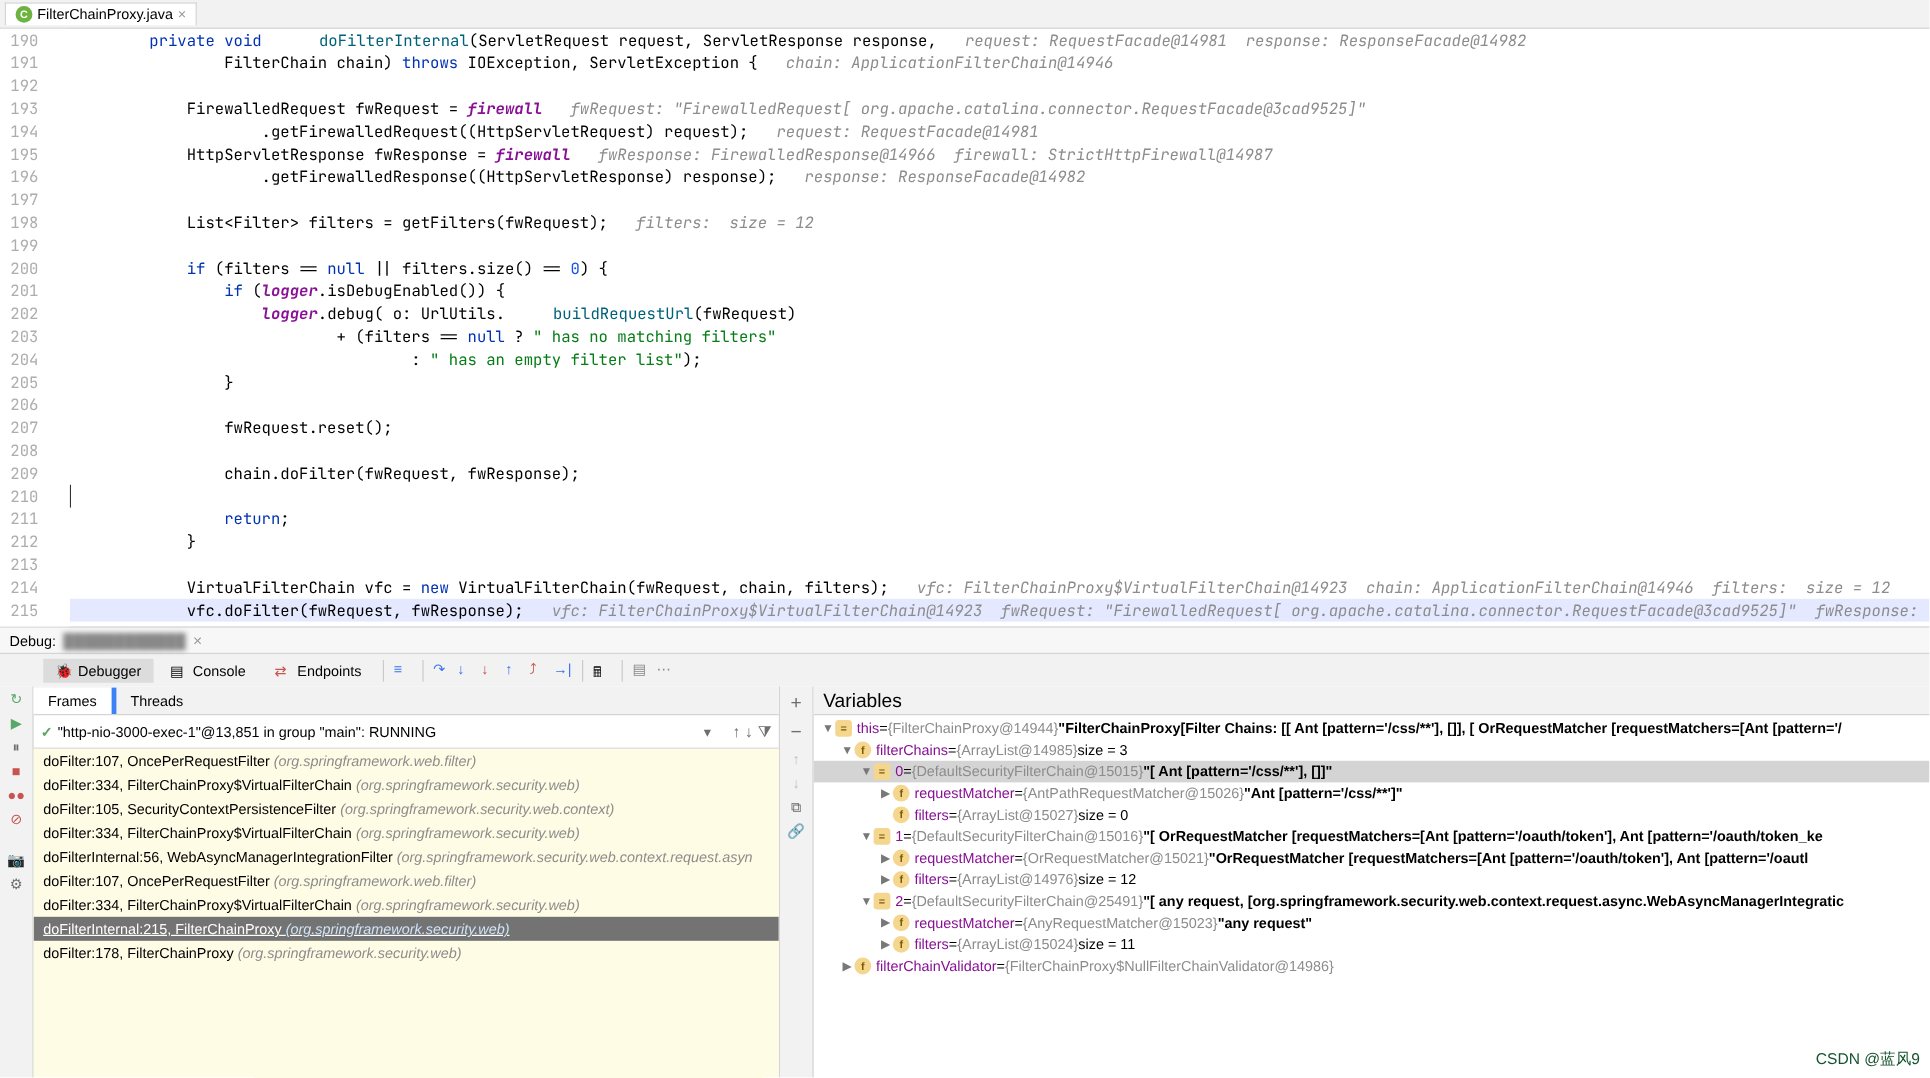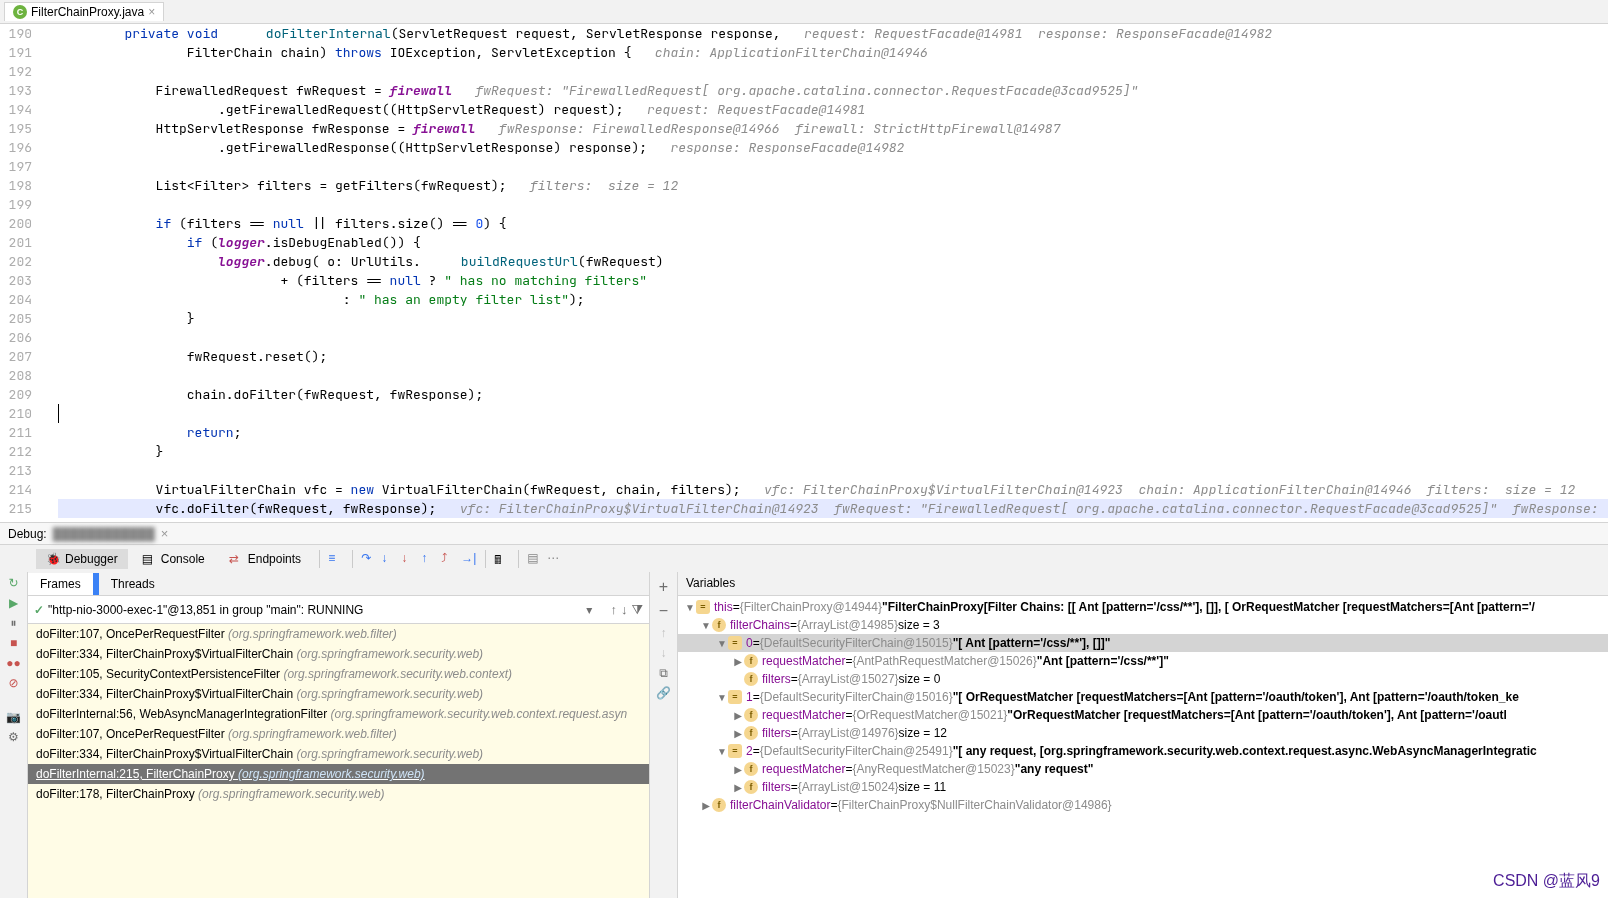--- a/index.html
+++ b/index.html
@@ -30,43 +30,43 @@
 .tool-btn.active { background: #dcdcdc; }
 .tool-icon { width: 14px; height: 14px; display: inline-block; }
 .sep { width: 1px; height: 18px; background: #cacaca; margin: 0 4px; }
 .sm-icon { width: 16px; height: 16px; display: inline-block; }
 .debug-body { display: flex; height: 326px; }
 .left-strip { width: 28px; background: #f2f2f2; border-right: 1px solid #d4d4d4; display: flex; flex-direction: column; align-items: center; padding-top: 4px; gap: 6px; }
 .frames-panel { width: 622px; display: flex; flex-direction: column; border-right: 1px solid #d4d4d4; }
 .vars-panel { flex: 1; display: flex; flex-direction: column; }
 .subtabs { height: 24px; background: #f2f2f2; border-bottom: 1px solid #d4d4d4; display: flex; align-items: center; }
 .subtab { padding: 4px 12px; font-size: 12px; }
-.subtab.active { background: #fff; border-right: 6px solid #3b82f6; }
+.subtab.active { background: #fff; border-right: 4px solid #3b82f6; }
 .thread-row { height: 28px; display: flex; align-items: center; padding: 0 6px; border-bottom: 1px solid #d4d4d4; gap: 4px; font-size: 12px; }
 .thread-row .check { color: #59a869; font-weight: bold; }
 .thread-select { flex: 1; }
 .stack { flex: 1; overflow: auto; background: #fffce6; font-size: 12px; }
 .frame { padding: 3px 8px; white-space: nowrap; }
 .frame .pkg { color: #8c8c8c; font-style: italic; }
 .frame.sel { background: #737373; color: #fff; text-decoration: underline; }
 .frame.sel .pkg { color: #cfe4f7; }
-.vars-header { height: 24px; background: #f2f2f2; border-bottom: 1px solid #d4d4d4; padding: 4px 8px; font-size: 12px; }
+.vars-header { height: 24px; background: #f2f2f2; border-bottom: 1px solid #d4d4d4; padding: 4px 8px; font-size: 16px; }
 .vars-tree { flex: 1; overflow: auto; font-size: 12px; padding: 2px 0; }
 .vrow { display: flex; align-items: center; height: 18px; white-space: nowrap; }
 .vrow.sel { background: #d4d4d4; }
 .tw { width: 12px; text-align: center; color: #787878; font-size: 10px; cursor: pointer; }
 .vicon { width: 14px; height: 14px; border-radius: 3px; display: inline-flex; align-items: center; justify-content: center; font-size: 9px; font-weight: bold; margin-right: 4px; }
 .vicon.e { background: #f5d68f; color: #7a5c00; }
 .vicon.f { background: #f5d68f; color: #7a5c00; border-radius: 50%; }
 .vname { color: #871094; }
 .vtype { color: #8c8c8c; }
 .vval { color: #000; }
 .vstr { font-weight: bold; }
 .arrow-btn { color: #6e6e6e; font-size: 13px; }
-.watermark { position: absolute; right: 8px; bottom: 6px; color: #4c1d95; font-size: 16px; }
+.watermark { position: absolute; right: 8px; bottom: 6px; color: #14532d; font-size: 13px; }
 </style>
 </head>
 <body>
 
 <div class="tab-bar">
   <div class="tab">
     <span class="tab-icon">C</span>
     <span>FilterChainProxy.java</span>
     <span class="tab-close">×</span>
   </div>

